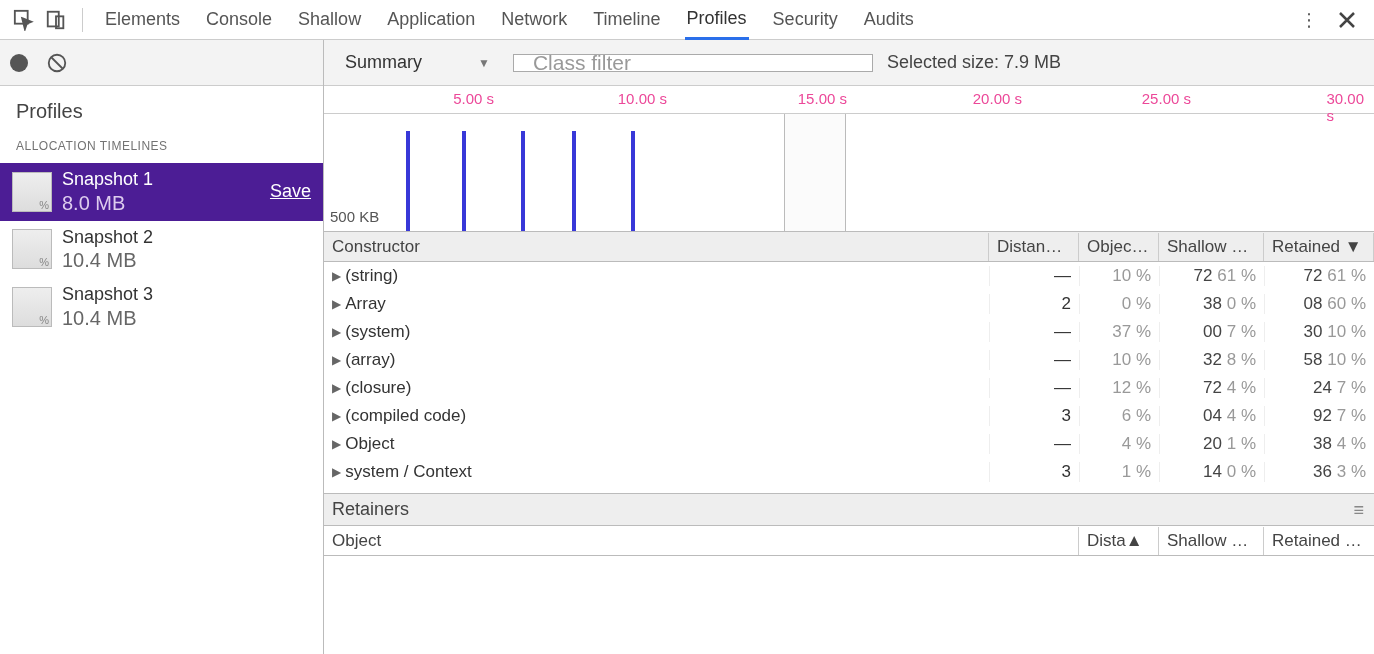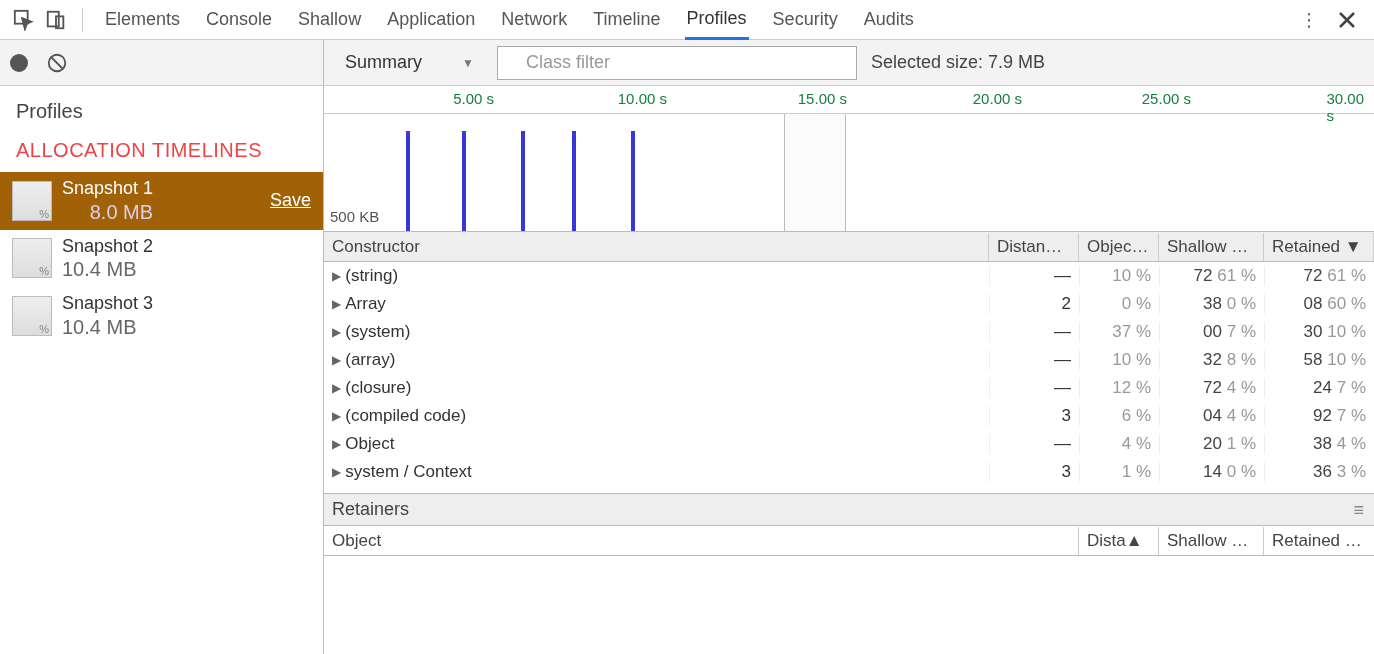--- a/index.html
+++ b/index.html
@@ -27,39 +27,39 @@
 .tabs{display:flex;align-items:center;gap:22px;margin-left:10px;}
 .tab{color:#555;cursor:pointer;padding:8px 2px;}
 .tab.active{color:#333;border-bottom:3px solid #2a6fea;}
 .topbar .spacer{flex:1;}
 .close-icon,.more-icon{cursor:pointer;padding:4px 10px;color:#555;}
 .main{display:flex;height:614px;}
 .sidebar{width:324px;border-right:1px solid #bbb;background:#fff;display:flex;flex-direction:column;}
 .record-bar{height:46px;border-bottom:1px solid #ccc;background:#f3f3f3;display:flex;align-items:center;padding:0 10px;gap:18px;}
 .rec-dot{width:18px;height:18px;border-radius:50%;background:#555;cursor:pointer;}
 .profiles-header{padding:14px 16px 6px;font-size:20px;color:#444;}
-.alloc-label{color:#ef4444;font-size:20px;padding:10px 16px 10px;letter-spacing:0.5px;}
+.alloc-label{color:#737373;font-size:12px;padding:10px 16px 10px;letter-spacing:0.5px;}
 .snap{display:flex;align-items:center;padding:6px 12px;cursor:pointer;gap:10px;}
 .snap .snap-icon{width:40px;height:40px;background:linear-gradient(#eee,#ddd);border:1px solid #bbb;position:relative;}
 .snap .snap-icon::after{content:"%";position:absolute;right:2px;bottom:0;font-size:11px;color:#888;}
 .snap .snap-text{display:flex;flex-direction:column;line-height:1.2;}
 .snap .meta{font-size:20px;color:#666;}
 .snap .save{margin-left:auto;text-decoration:underline;color:#fff;font-size:18px;}
-.snap.selected{background:#a16207;color:#fff;text-align:right;}
+.snap.selected{background:#4c1d95;color:#fff;}
 .snap.selected .meta{color:#dce;}
 .right{flex:1;display:flex;flex-direction:column;border-top:0;}
 .toolbar{height:46px;background:#f3f3f3;border-bottom:1px solid #ccc;display:flex;align-items:center;padding:0 12px;gap:14px;}
-.dropdown{display:flex;align-items:center;gap:40px;border:1px solid transparent;padding:4px 8px;cursor:pointer;color:#333;}
+.dropdown{display:flex;align-items:center;gap:56px;border:1px solid transparent;padding:4px 8px;cursor:pointer;color:#333;}
 .dropdown .tri{font-size:12px;color:#777;}
-.filter-input{width:360px;height:34px;border:1px solid #aaa;padding:0 28px;font-size:18px;color:#333;background:#fff;}
+.filter-input{width:360px;height:18px;border:1px solid #aaa;padding:0 19px;font-size:21px;color:#333;background:#fff;}
 .filter-input::placeholder{color:#999;}
 .sel-size{color:#444;}
 .timeline{height:146px;border-bottom:1px solid #bbb;position:relative;background:#fff;}
 .timeruler{height:28px;border-bottom:1px solid #ccc;position:relative;}
-.timeruler .tick{position:absolute;top:4px;font-size:15px;color:#15803d;transform:translateX(-100%);}
+.timeruler .tick{position:absolute;top:4px;font-size:15px;color:#ec4899;transform:translateX(-100%);}
 .bars-area{position:absolute;top:28px;left:0;right:0;bottom:0;}
 .ylabel{position:absolute;left:6px;bottom:6px;font-size:15px;color:#555;}
 .vbar{position:absolute;bottom:0;width:4px;background:#3838d8;}
 .sel-range{position:absolute;top:0;bottom:0;border-left:1px solid #bbb;border-right:1px solid #bbb;background:rgba(180,180,180,0.06);}
 .table-header{height:30px;background:#eee;border-bottom:1px solid #bbb;display:flex;align-items:center;}
 .table-header .cell{padding:4px 8px;border-right:1px solid #ccc;color:#444;font-size:17px;white-space:nowrap;overflow:hidden;}
 .col-constructor{flex:1;}
 .col-dist{width:90px;}
 .col-obj{width:80px;}
 .col-shallow{width:105px;}

